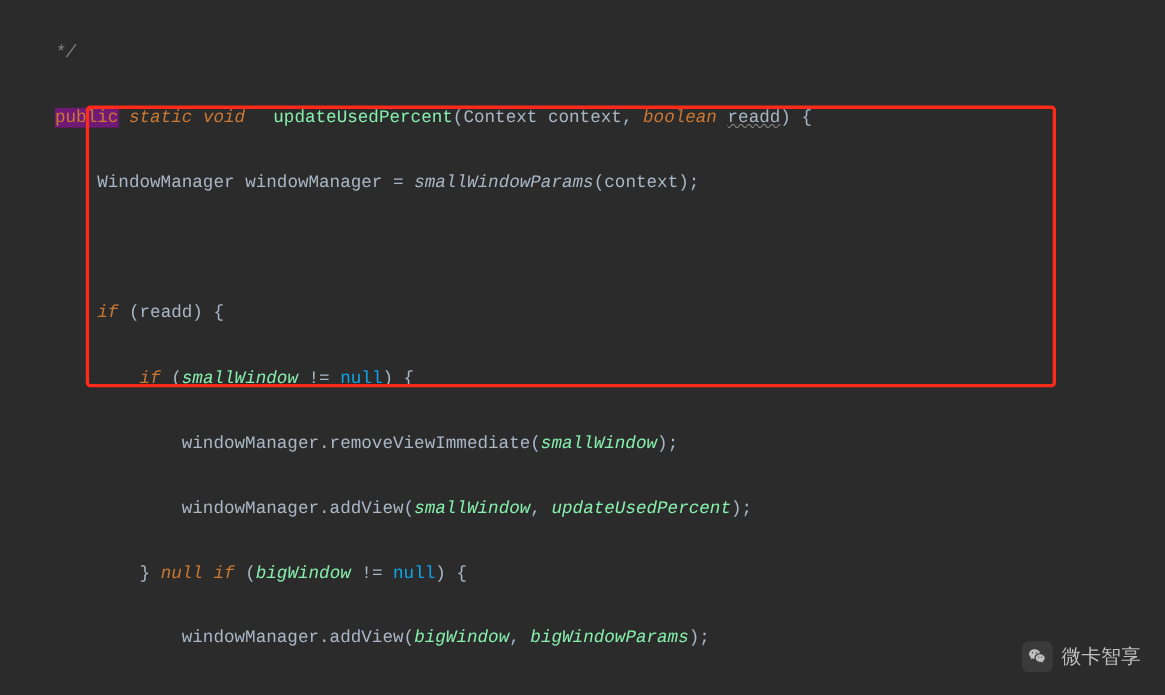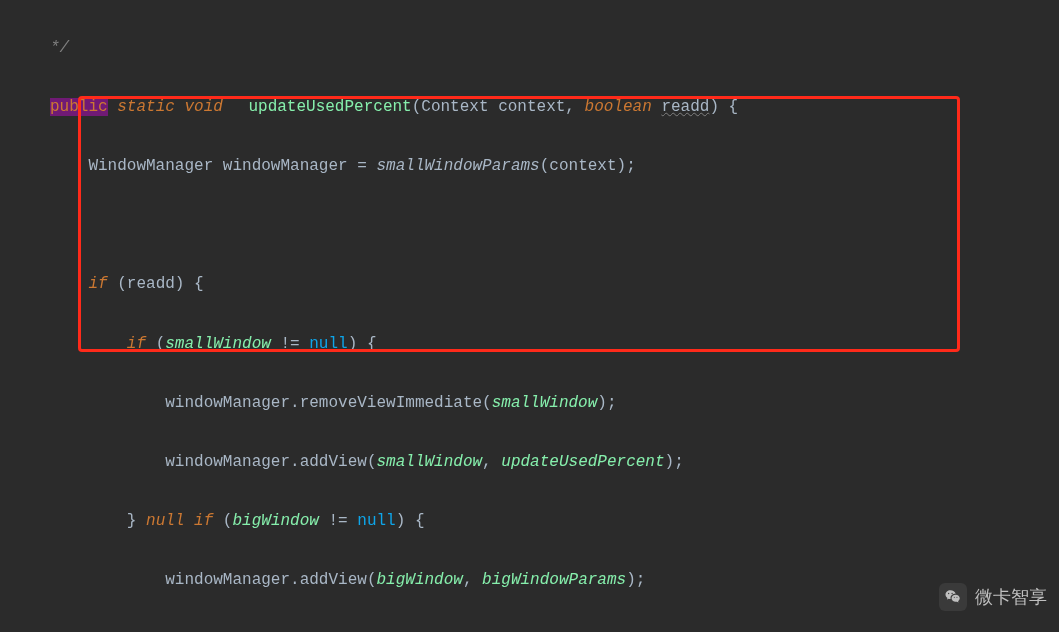--- a/index.html
+++ b/index.html
@@ -35,21 +35,21 @@
     text-decoration-thickness: 1px;
   }
   .red-box {
     position: absolute;
     border: 3px solid #ff2a1a;
     border-radius: 4px;
     pointer-events: none;
   }
   .watermark {
     position: absolute;
-    right: 12px;
+    right: 22px;
     bottom: 18px;
     display: flex;
     align-items: center;
     gap: 8px;
     color: #bfbfbf;
     font-family: "Microsoft YaHei", sans-serif;
     font-size: 18px;
   }
   .wm-icon {
     width: 28px; height: 28px;

